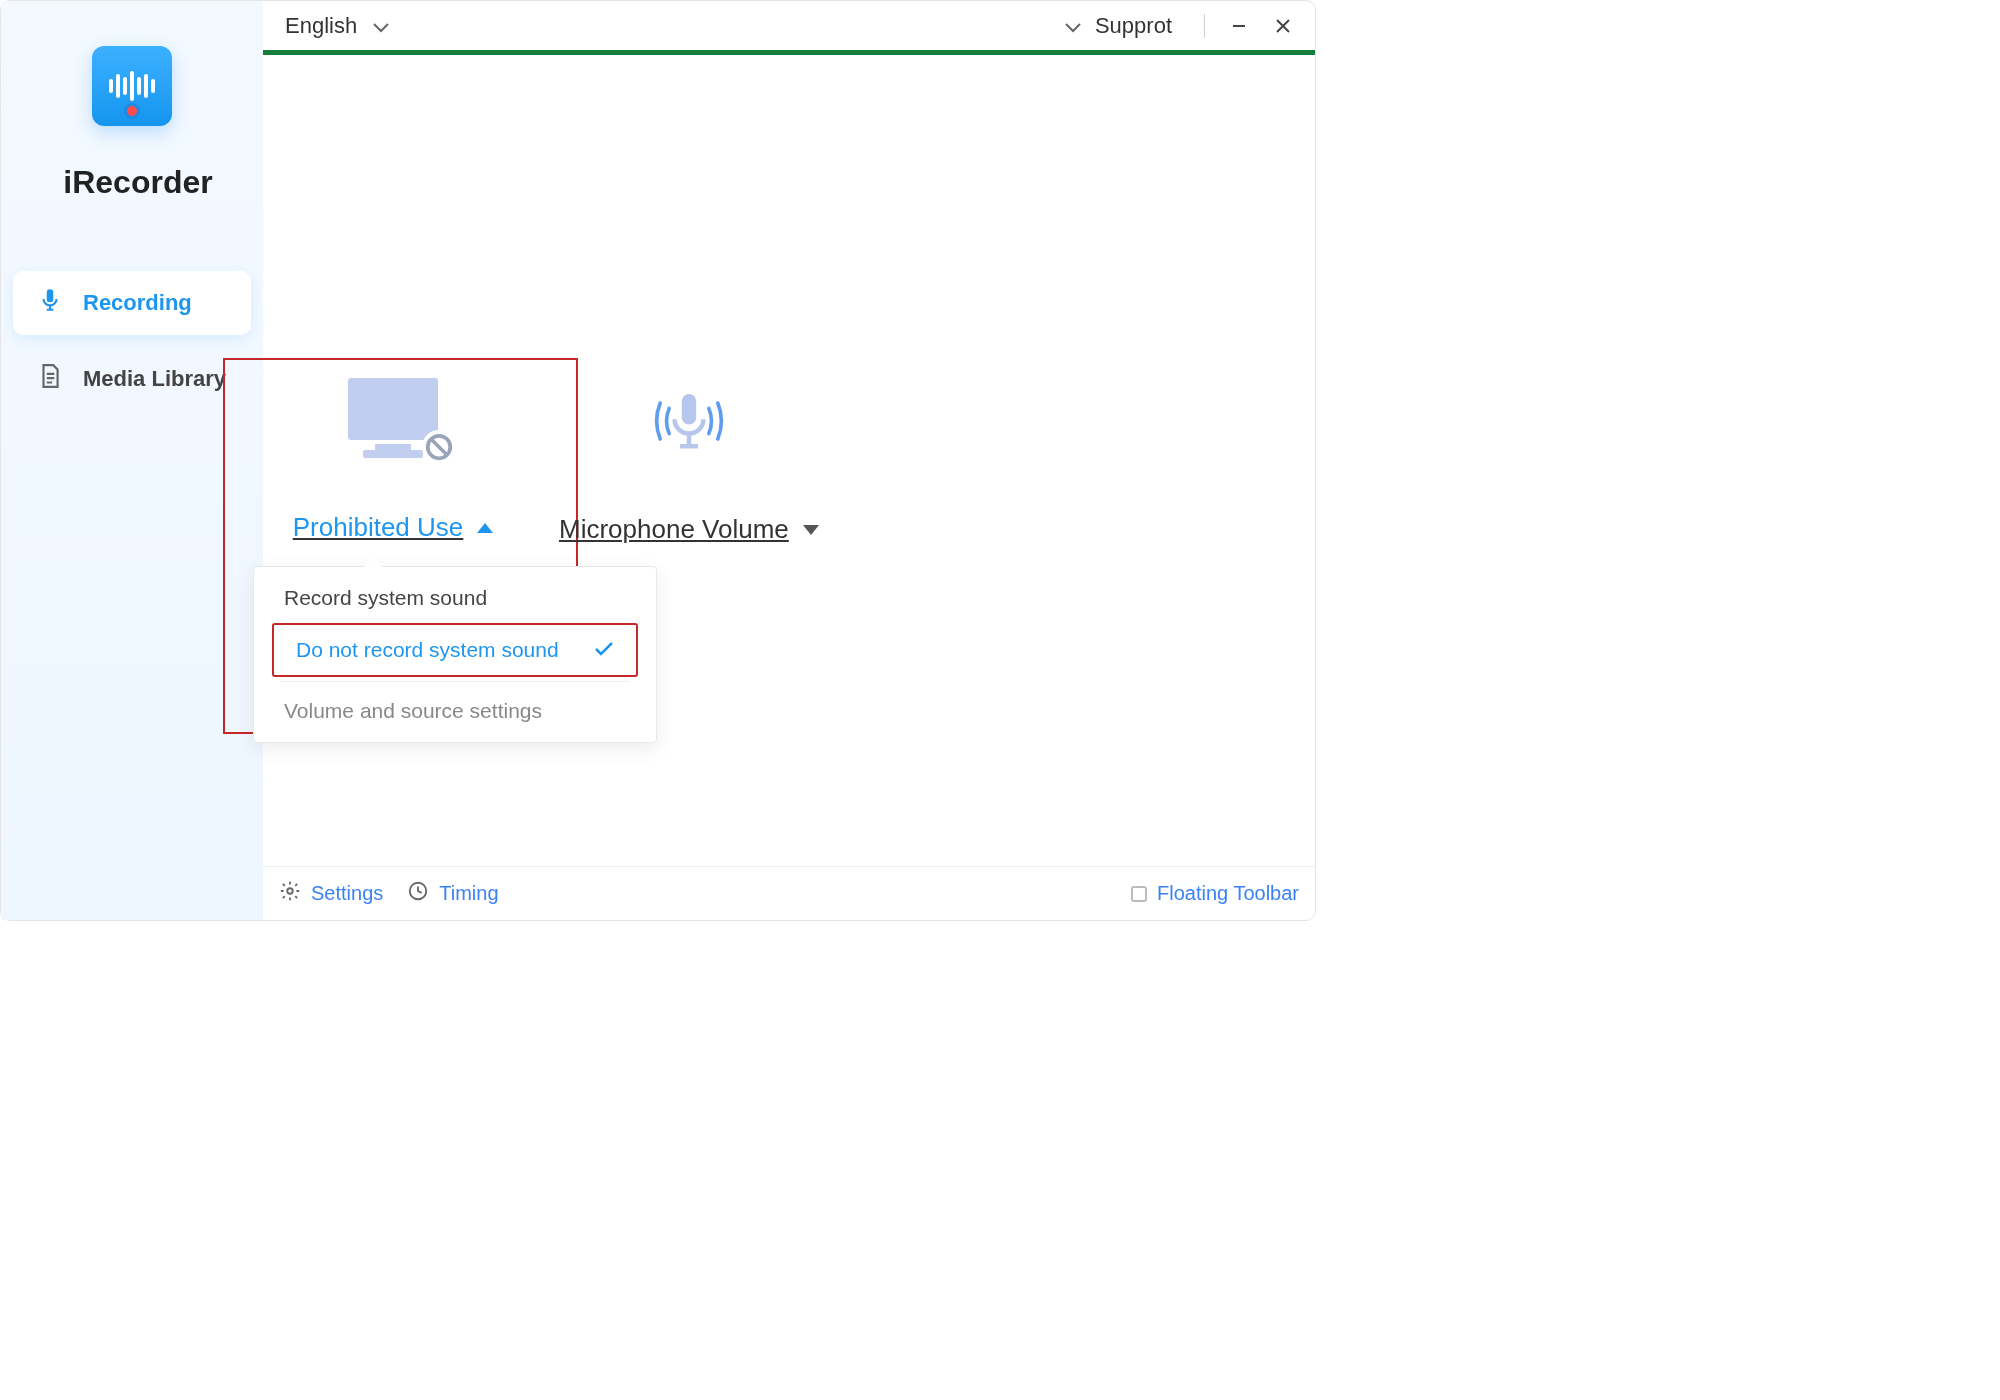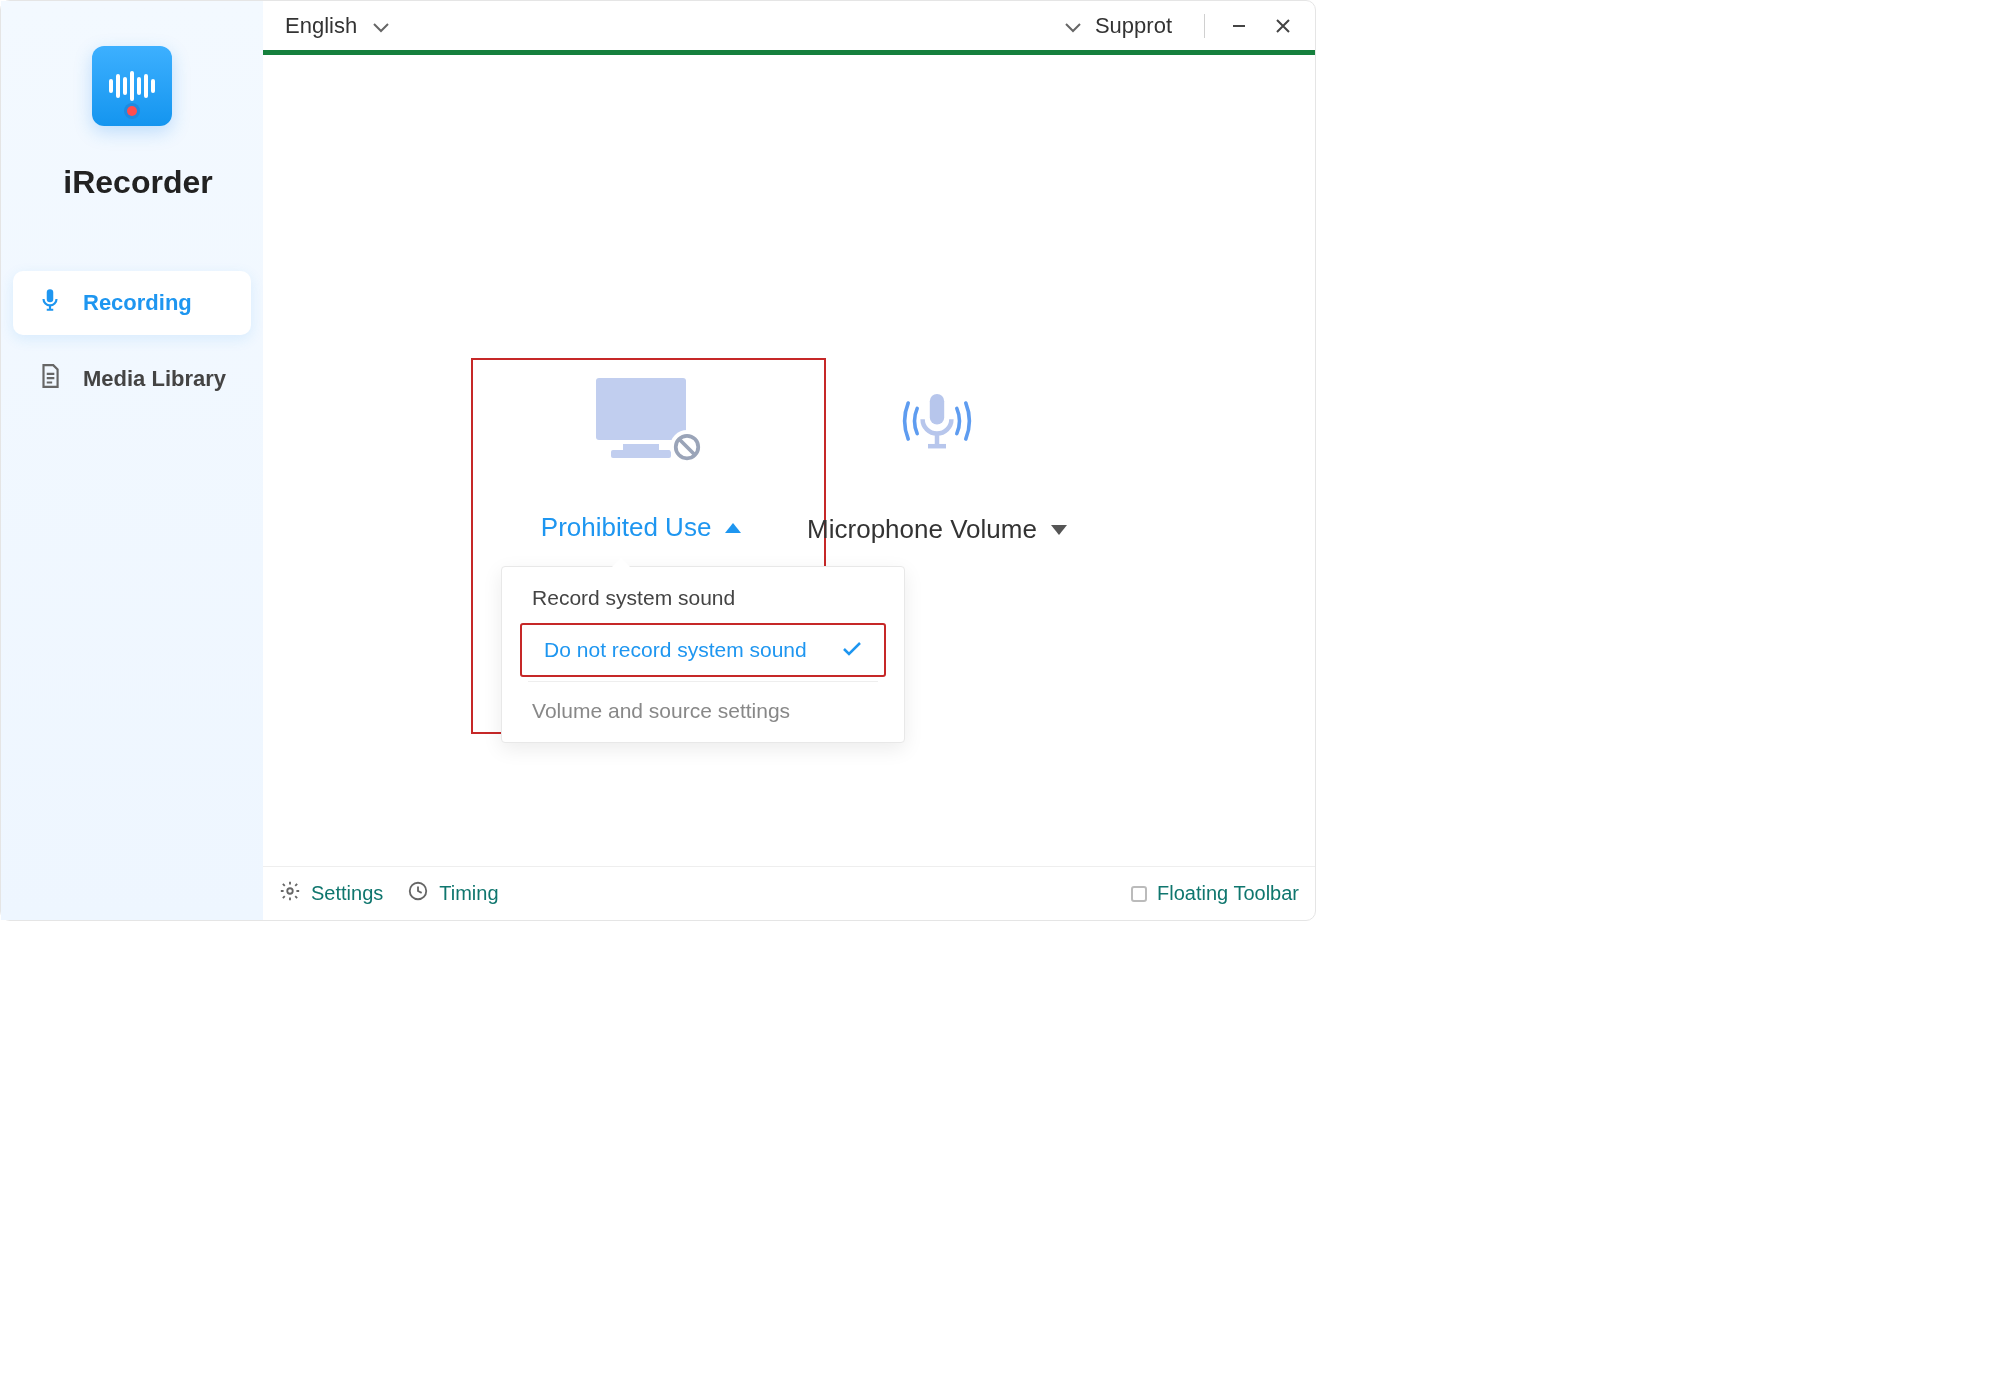--- a/index.html
+++ b/index.html
@@ -21,21 +21,21 @@
 
   
   .main { flex:1; display:flex; flex-direction:column; position:relative; }
   .topbar { height:54px; border-bottom:5px solid #15803d; display:flex; align-items:center; padding:0 10px 0 22px; }
   .lang { display:flex; align-items:center; gap:16px; font-size:22px; color:#333; cursor:pointer; }
   .sp { flex:1; }
   .support { display:flex; align-items:center; gap:14px; font-size:22px; color:#333; cursor:pointer; margin-right:32px; }
   .divider { width:1px; height:24px; background:#d0d0d0; margin-right:12px; }
   .winbtn { width:44px; height:40px; display:flex; align-items:center; justify-content:center; cursor:pointer; }
 
-  .content { flex:1; display:flex; align-items:center; justify-content:center; gap:36px; }
+  .content { flex:1; display:flex; align-items:center; justify-content:flex-start; gap:36px;text-decoration:underline; }
   .col { display:flex; flex-direction:column; align-items:center; position:relative; }
 
   .highlight-big { position:absolute; border:2px solid #c62828; pointer-events:none; }
 
   .monitor-icon { width:110px; height:90px; position:relative; }
   .monitor-icon .screen { width:90px; height:62px; background:#c1ceef; border-radius:3px; position:absolute; top:0; left:10px; }
   .monitor-icon .stand { width:36px; height:6px; background:#c1ceef; position:absolute; top:66px; left:37px; }
   .monitor-icon .base { width:60px; height:8px; background:#c1ceef; border-radius:2px; position:absolute; top:72px; left:25px; }
   .monitor-icon .no { position:absolute; right:-8px; bottom:4px; width:34px; height:34px; border-radius:50%; background:#fff; display:flex; align-items:center; justify-content:center; }
   .label-drop { margin-top:44px; font-size:26px; display:flex; align-items:center; gap:14px; cursor:pointer; }
@@ -51,21 +51,21 @@
   .dd-item .check { margin-left:auto; }
   .dd-sep { height:1px; background:#eee; margin:4px 18px; }
   .dd-highlight { border:2px solid #c62828; border-radius:3px; margin:0 10px; }
 
   .mic-col svg { width:90px; height:90px; }
   .arc { stroke:#5e9cf0; fill:none; stroke-width:4; stroke-linecap:round; }
 
   .record-btn { width:130px; height:130px; border-radius:50%; background:radial-gradient(circle at 30% 25%, #37b7ff, #0a93ea); box-shadow:0 0 0 8px rgba(30,150,240,.10), 0 10px 28px rgba(30,150,240,.35); display:flex; align-items:center; justify-content:center; cursor:pointer; }
   .record-label { margin-top:32px; font-size:28px; color:#333; }
 
-  .statusbar { height:54px; border-top:1px solid #eee; display:flex; align-items:center; padding:0 16px; gap:24px; font-size:20px; color:#0f766e; }
+  .statusbar { height:54px; border-top:1px solid #eee; display:flex; align-items:center; padding:0 16px; gap:24px; font-size:20px; color:#3b82f6; }
   .sb-item { display:flex; align-items:center; gap:10px; cursor:pointer; }
   .sb-sp { flex:1; }
   .chk { width:16px; height:16px; border:2px solid #bbb; border-radius:3px; }
 </style>
 </head>
 <body>
 
 <div class="app">
   <div class="sidebar">
     <div class="logo-box">

